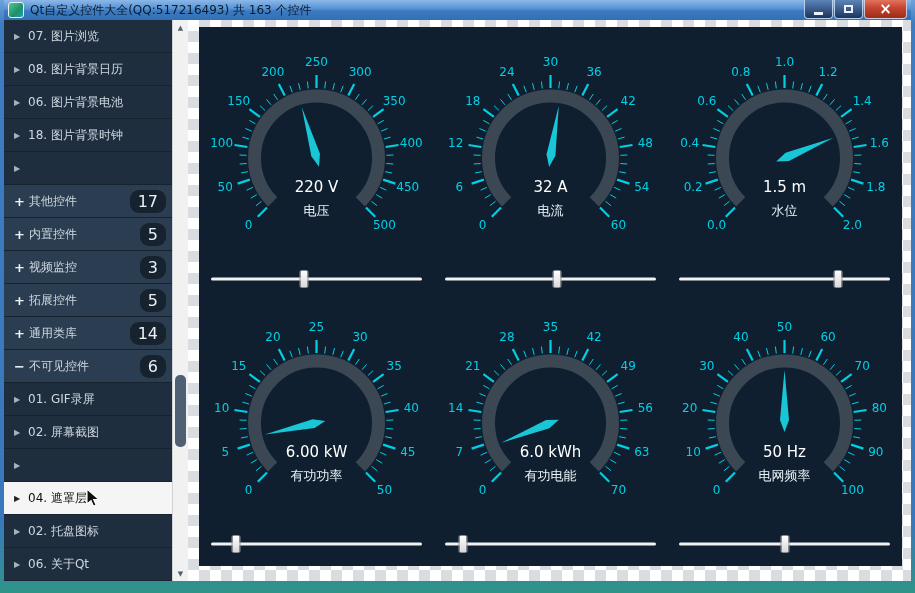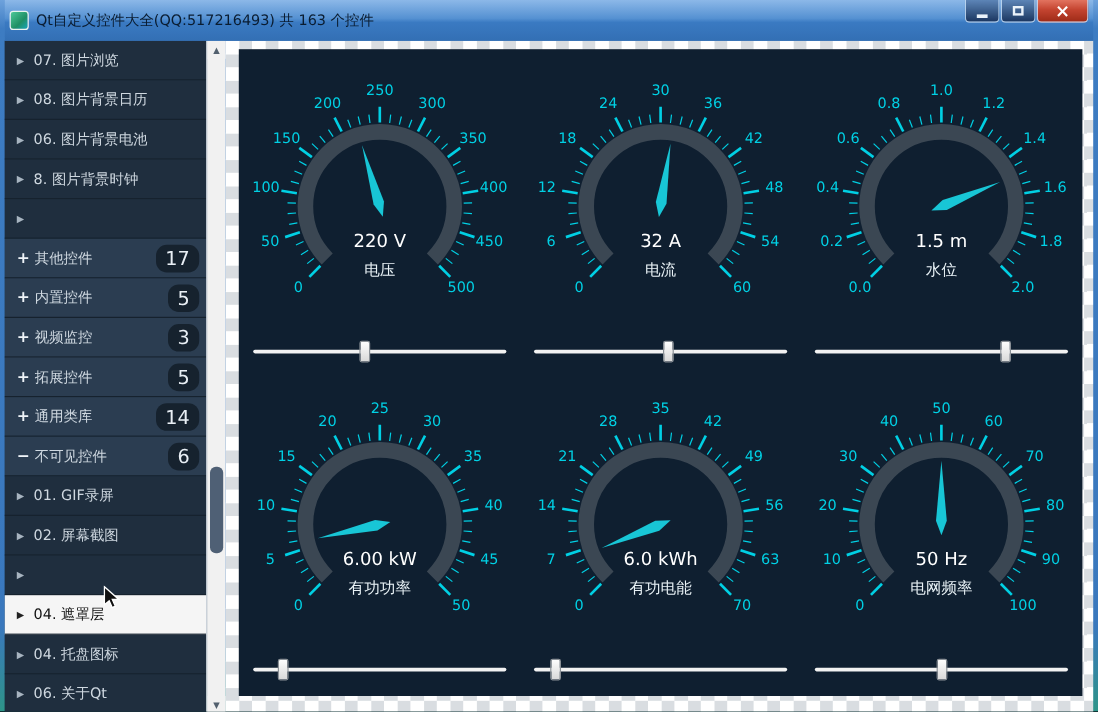--- a/index.html
+++ b/index.html
@@ -8,21 +8,21 @@
     font-family:"DejaVu Sans","Liberation Sans",sans-serif;
     background:#000;
   }
   .frame{
     width:915px;height:593px;box-sizing:border-box;
     background:linear-gradient(180deg,#6ea2dc 0%,#3d7cc2 4%,#3a78bd 88%,#2e9488 100%);
     padding:0 4px 4px 4px;position:relative;
   }
   
   .titlebar{
-    height:34px;display:flex;align-items:center;
+    height:20px;display:flex;align-items:center;
     background:linear-gradient(180deg,#8cb8e8 0%,#5591d2 45%,#3a7ac2 55%,#336fb4 100%);
     padding-left:4px;position:relative;
   }
   .app-icon{
     width:16px;height:16px;border-radius:3px;
     background:linear-gradient(135deg,#4ec998 0%,#1f8f64 60%,#16a5b8 100%);
     border:1px solid #e8f4ee;box-sizing:border-box;flex:0 0 auto;
   }
   .title-text{
     margin-left:6px;font-size:12px;color:#0a1c30;white-space:nowrap;
@@ -121,21 +121,21 @@
         <div class="side-item child">
           <span class="arrow-icon">▶</span>
           <span class="side-label">08. 图片背景日历</span>
         </div>
         <div class="side-item child">
           <span class="arrow-icon">▶</span>
           <span class="side-label">06. 图片背景电池</span>
         </div>
         <div class="side-item child">
           <span class="arrow-icon">▶</span>
-          <span class="side-label">8. 图片背景时钟</span>
+          <span class="side-label">18. 图片背景时钟</span>
         </div>
         <div class="side-item child">
           <span class="arrow-icon">▶</span>
         </div>
         <div class="side-item category">
           <span class="cat-icon">+</span>
           <span class="side-label">其他控件</span>
           <span class="badge">17</span>
         </div>
         <div class="side-item category">
@@ -173,21 +173,21 @@
         </div>
         <div class="side-item child">
           <span class="arrow-icon">▶</span>
         </div>
         <div class="side-item child selected">
           <span class="arrow-icon">▶</span>
           <span class="side-label">04. 遮罩层</span>
         </div>
         <div class="side-item child">
           <span class="arrow-icon">▶</span>
-          <span class="side-label">04. 托盘图标</span>
+          <span class="side-label">02. 托盘图标</span>
         </div>
         <div class="side-item child">
           <span class="arrow-icon">▶</span>
           <span class="side-label">06. 关于Qt</span>
         </div>
       </div>
 
     <div class="scrollbar">
       <div class="scroll-arrow">▲</div>
       <div class="scroll-track">

